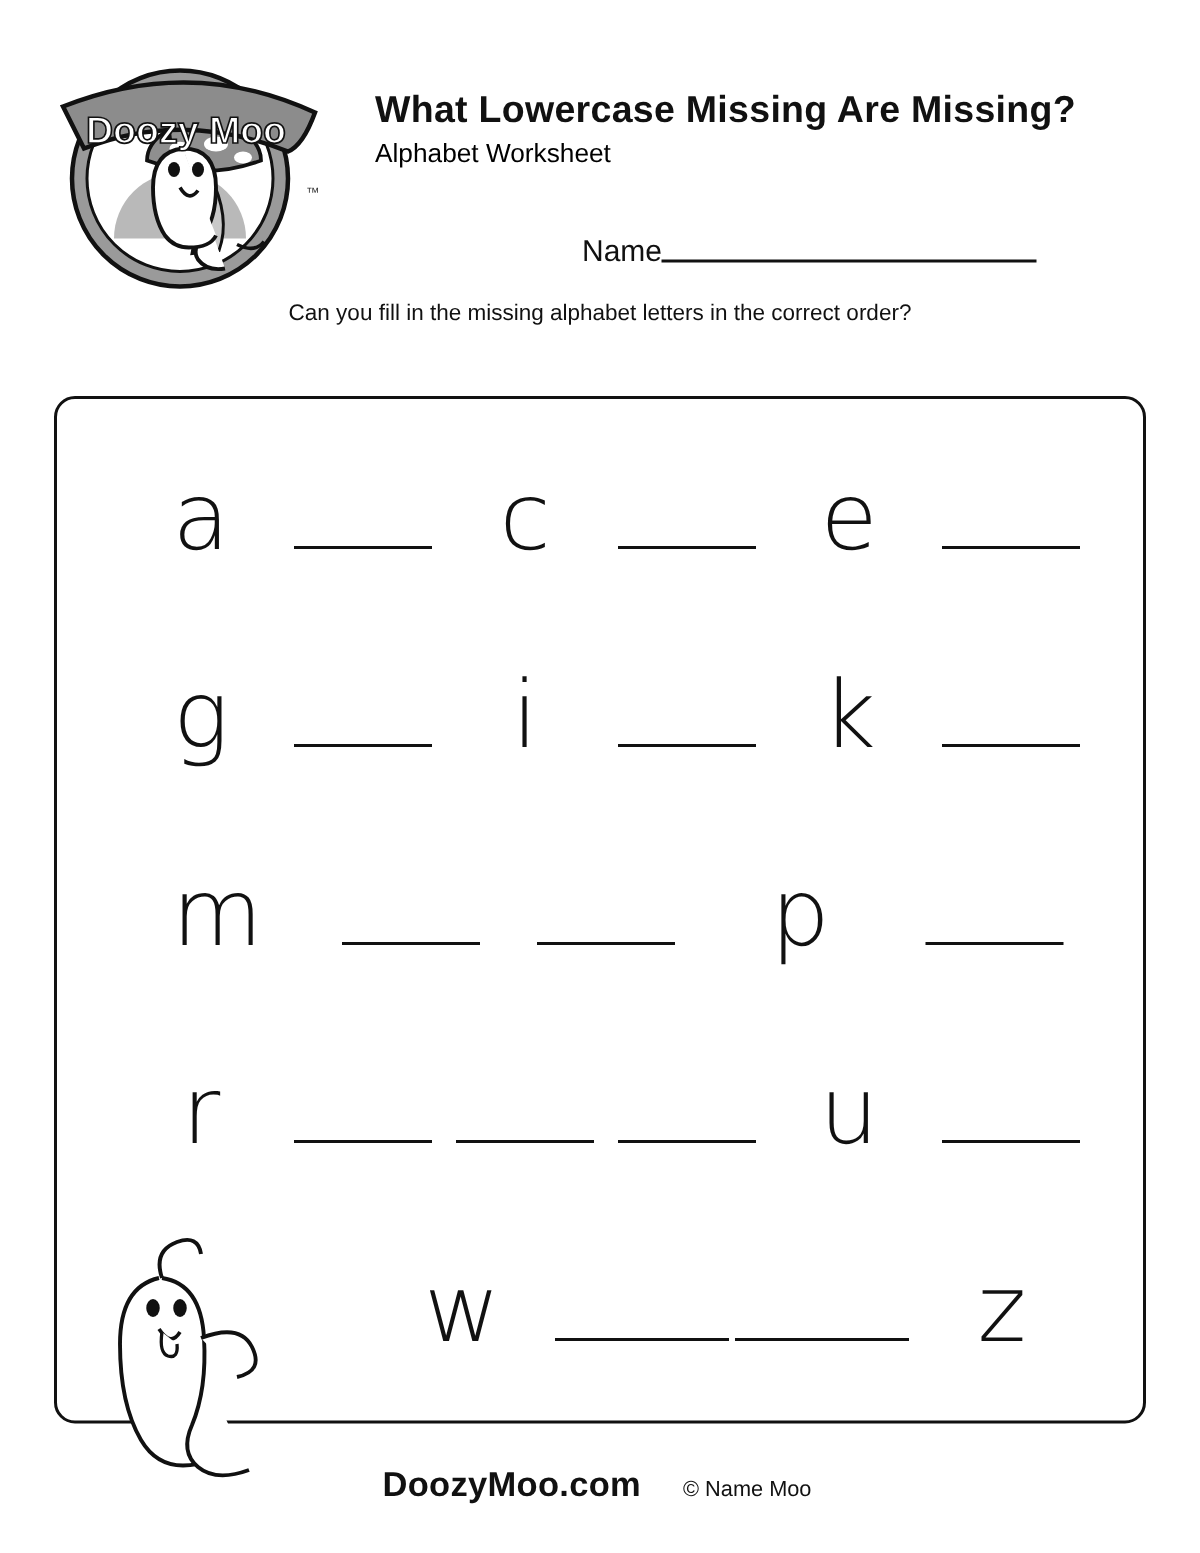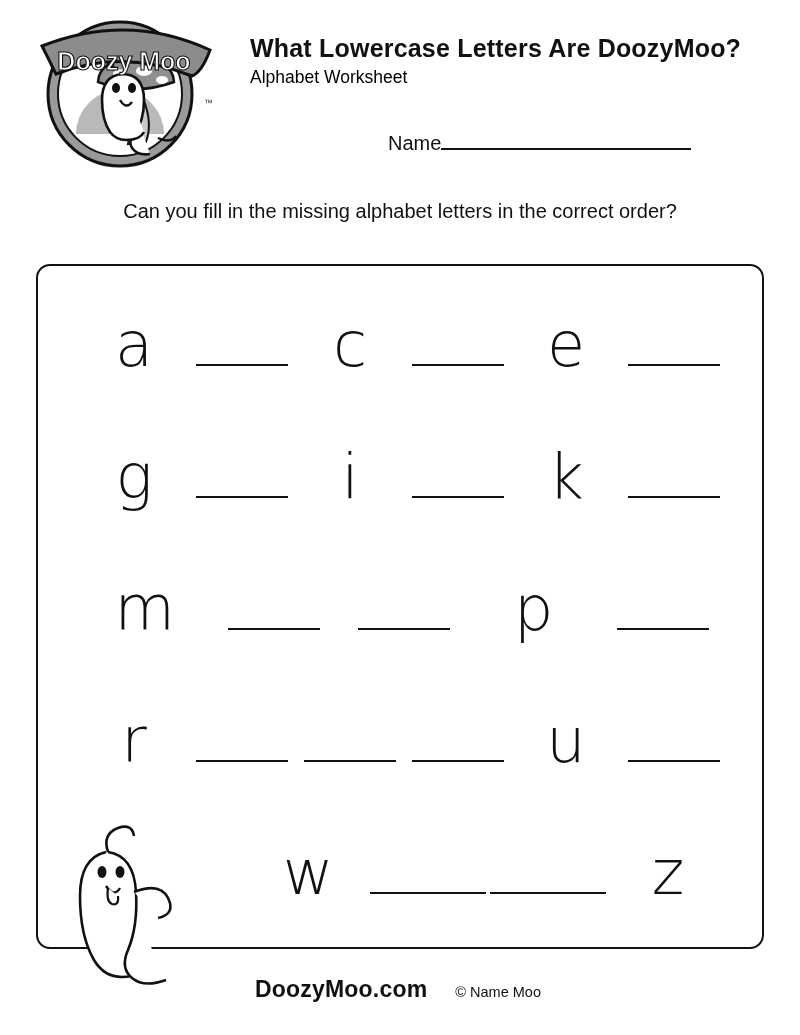--- a/index.html
+++ b/index.html
@@ -19,21 +19,21 @@
   .page {
     position: relative;
     width: 800px;
     height: 1035px;
     box-sizing: border-box;
   }
 
   
   .header {
     position: absolute;
-    top: 12px;
+    top: 37px;
     left: 28px;
     right: 28px;
     height: 160px;
   }
 
   .logo {
     position: absolute;
     left: 8px;
     top: 4px;
     width: 178px;
@@ -78,21 +78,21 @@
     background: #111;
     margin-bottom: 5px;
   }
 
   .instruction {
     position: absolute;
     top: 200px;
     left: 0;
     width: 800px;
     text-align: center;
-    font-size: 20px;
+    font-size: 15px;
     color: #111;
   }
 
   
   .worksheet-box {
     position: absolute;
     left: 36px;
     top: 264px;
     width: 728px;
     height: 685px;
@@ -206,21 +206,21 @@
         <path d="M78 54 q-4 -12 6 -16" fill="none" stroke="#111" stroke-width="2.6"></path>
         <path d="M122 122 q12 6 18 -2" fill="none" stroke="#111" stroke-width="2.4"></path>
 
         <path d="M6 30 q86 -34 168 4 q-8 22 -18 26 q-70 -28 -136 -2 z" fill="#8c8c8c" stroke="#111" stroke-width="3"></path>
         <text x="88" y="54" text-anchor="middle" font-family="Liberation Sans, sans-serif" font-size="25" font-weight="bold" fill="#ffffff" stroke="#111" stroke-width="1.1">Doozy Moo</text>
       </svg>
       <span class="tm">™</span>
     </div>
 
     <div class="title-block">
-      <h1 class="main-title">What Lowercase Letters Are DoozyMoo?</h1>
+      <h1 class="main-title">What Lowercase Missing Are Missing?</h1>
       <p class="sub-title">Alphabet Worksheet</p>
     </div>
 
     <div class="name-row">
       <span class="name-label">Name</span>
       <span class="name-line"></span>
     </div>
   </div>
 
   <div class="instruction">Can you fill in the missing alphabet letters in the correct order?</div>

